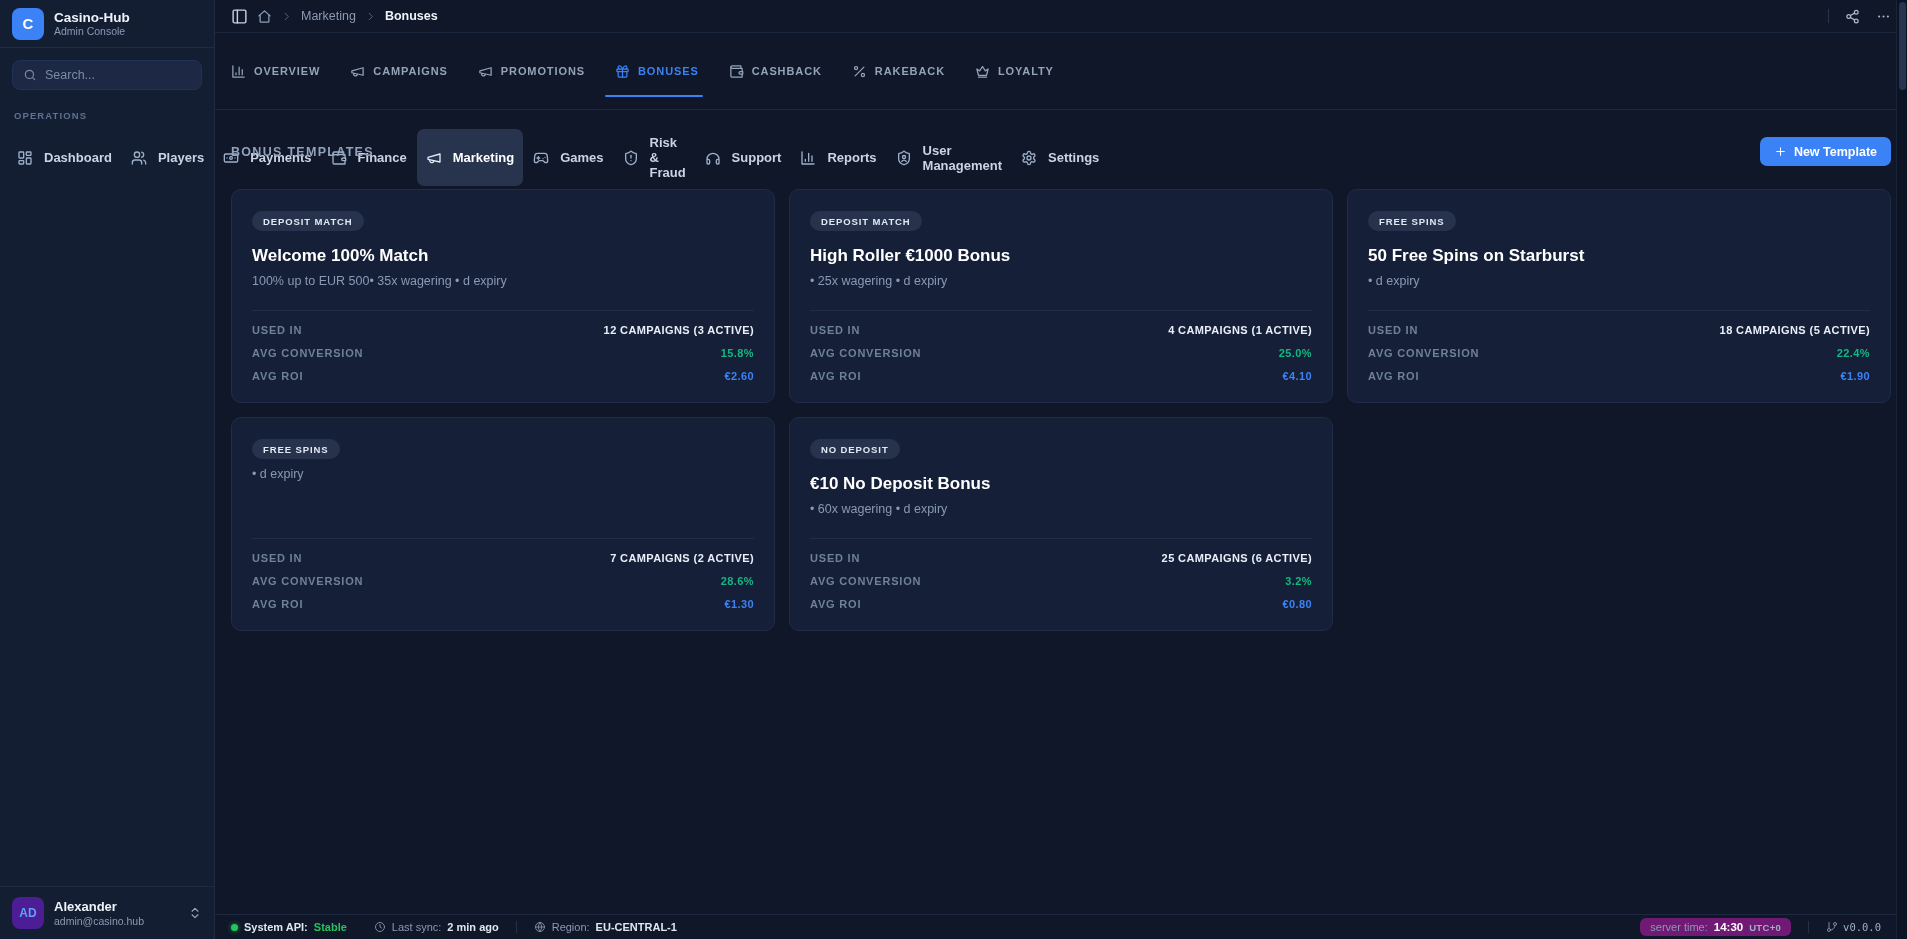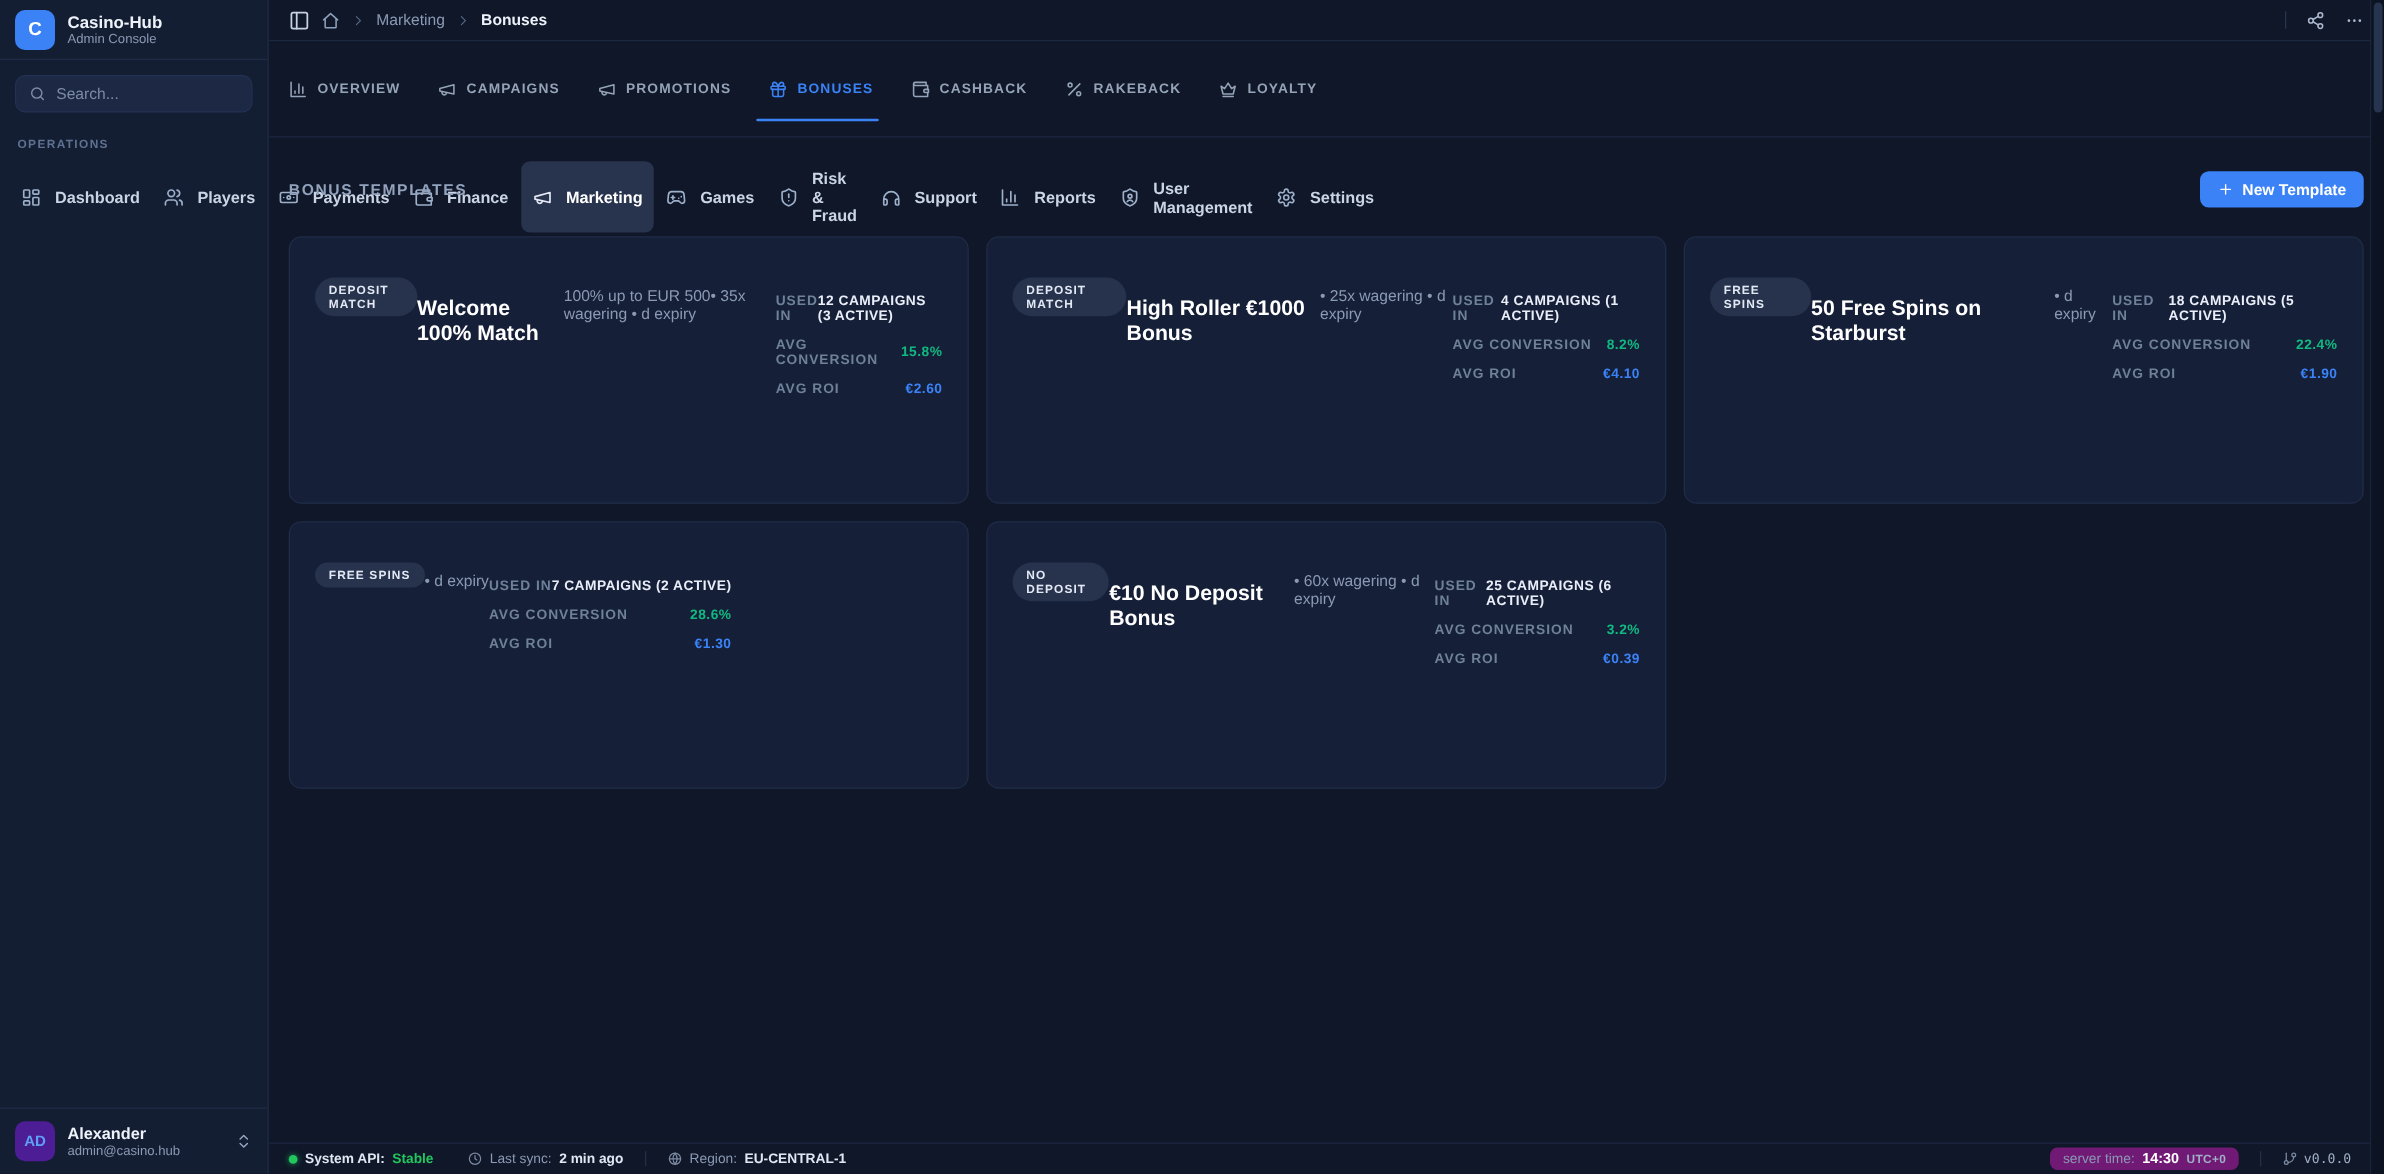--- a/index.html
+++ b/index.html
@@ -61,21 +61,21 @@
   .tab.active{color:var(--accent);}
   .tab.active::after{content:"";position:absolute;left:-10px;right:-4px;bottom:12px;height:2px;background:var(--accent);border-radius:1px;}
 
   .content{flex:1;padding:27px 16px 0;overflow:hidden;}
   .content-head{display:flex;align-items:center;justify-content:space-between;margin-bottom:23px;}
   .section-title{font-size:12.5px;font-weight:700;letter-spacing:1.3px;color:#92a2bc;}
   .btn-primary{display:flex;align-items:center;gap:7px;background:var(--accent);color:#fff;border:none;border-radius:7px;height:29px;padding:0 14px;font-size:12.5px;font-weight:600;font-family:inherit;cursor:pointer;}
   .btn-primary .ic{width:13px;height:13px;}
 
   .grid{display:grid;grid-template-columns:repeat(3,1fr);gap:14px;}
-  .card{background:var(--card);border:1px solid #202c48;border-radius:10px;padding:32px 20px 15px;min-height:214px;display:flex;flex-direction:row;cursor:pointer;}
+  .card{background:var(--card);border:1px solid #202c48;border-radius:10px;padding:21px 20px 15px;min-height:214px;display:flex;flex-direction:column;cursor:pointer;}
   .badge{align-self:flex-start;background:#27324d;color:#e2e9f4;border-radius:999px;padding:4.5px 11px;font-size:9.5px;font-weight:700;letter-spacing:0.9px;}
   .card-title{margin-top:15px;font-size:17px;font-weight:700;color:#fff;}
   .card-sub{margin-top:8px;font-size:12.5px;color:var(--text-dim);}
   .card-divider{margin-top:auto;border-top:1px solid #212d49;}
   .card-stats{padding-top:7px;}
   .stat-row{display:flex;align-items:center;justify-content:space-between;padding:5.5px 0;}
   .stat-label{font-size:11px;font-weight:700;letter-spacing:0.8px;color:#6f8099;}
   .stat-value{font-size:11px;font-weight:700;letter-spacing:0.4px;}
   .tone-default{color:#e9eef8;}
   .tone-positive{color:var(--positive);}
@@ -399,21 +399,21 @@
     <div class="card-title">High Roller €1000 Bonus</div>
     <div class="card-sub">• 25x wagering • d expiry</div>
     <div class="card-divider"></div>
     <div class="card-stats">
             <div class="stat-row">
     <span class="stat-label">USED IN</span>
     <span class="stat-value tone-default">4 CAMPAIGNS (1 ACTIVE)</span>
   </div>
             <div class="stat-row">
     <span class="stat-label">AVG CONVERSION</span>
-    <span class="stat-value tone-positive">8.2%</span>
+    <span class="stat-value tone-positive">25.0%</span>
   </div>
             <div class="stat-row">
     <span class="stat-label">AVG ROI</span>
     <span class="stat-value tone-accent">€4.10</span>
   </div>
           </div>
   </div>
         <div class="card">
     <span class="badge">FREE SPINS</span>
     <div class="card-title">50 Free Spins on Starburst</div>
@@ -462,21 +462,21 @@
             <div class="stat-row">
     <span class="stat-label">USED IN</span>
     <span class="stat-value tone-default">25 CAMPAIGNS (6 ACTIVE)</span>
   </div>
             <div class="stat-row">
     <span class="stat-label">AVG CONVERSION</span>
     <span class="stat-value tone-positive">3.2%</span>
   </div>
             <div class="stat-row">
     <span class="stat-label">AVG ROI</span>
-    <span class="stat-value tone-accent">€0.39</span>
+    <span class="stat-value tone-accent">€0.80</span>
   </div>
           </div>
   </div>
       </div>
   </div>
 
   <div class="statusbar">
     <div class="sb-group">
       <span class="dot"></span>
       <span class="sb-strong">System API:</span>

